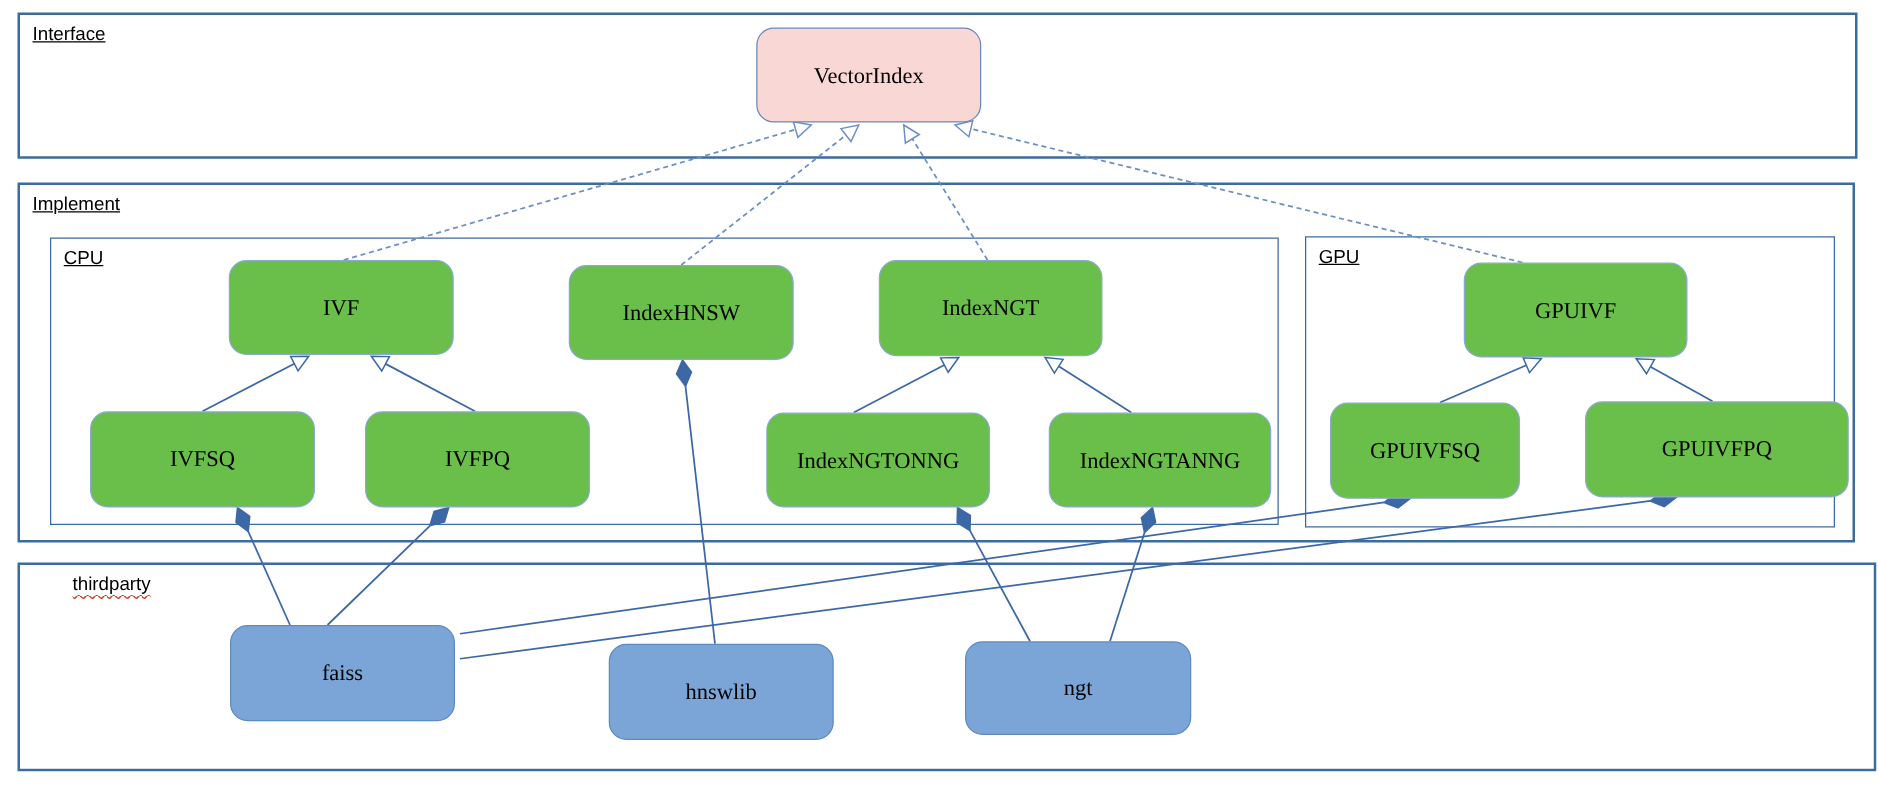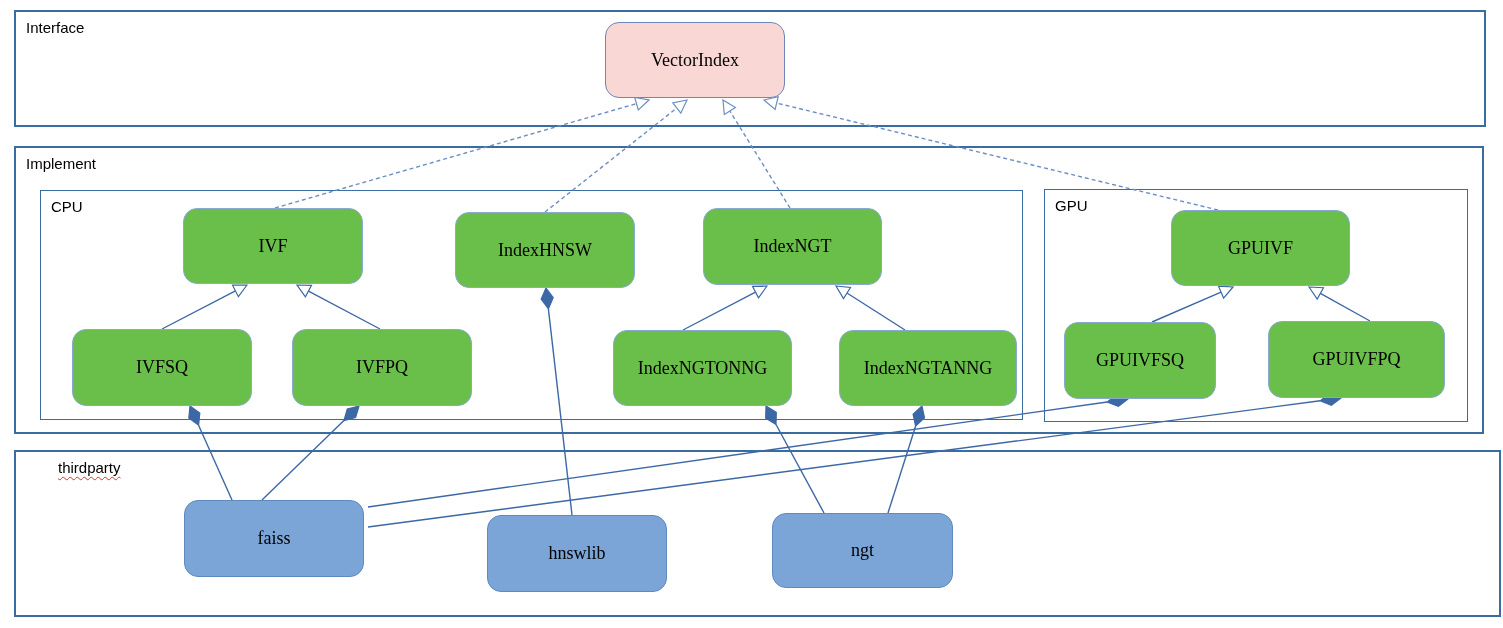--- a/index.html
+++ b/index.html
@@ -13,20 +13,21 @@
   .container{
     position:absolute;
     background:transparent;
     box-sizing:border-box;
   }
   .container .clabel{
     display:inline-block;
     margin:7px 0 0 10px;
     font-size:15px;
     color:#000;
+    text-decoration:underline;
   }
   .clabel.wavy{
     text-decoration:underline wavy #cf3a2a;
     text-decoration-thickness:1px;
     text-underline-offset:3px;
   }
   .node{
     position:absolute;
     box-sizing:border-box;
     border-radius:14px;
@@ -149,21 +150,21 @@
       </div>
       <div class="node" style="left: 613px; top: 330px; width: 179px; height: 76px; background: rgb(106, 190, 74); border: 1.5px solid rgb(138, 169, 209);">
         <span>IndexNGTONNG</span>
       </div>
       <div class="node" style="left: 827px; top: 330px; width: 178px; height: 76px; background: rgb(106, 190, 74); border: 1.5px solid rgb(138, 169, 209); margin-left: 12px;">
         <span>IndexNGTANNG</span>
       </div>
       <div class="node" style="left: 1064px; top: 322px; width: 152px; height: 77px; background: rgb(106, 190, 74); border: 1.5px solid rgb(138, 169, 209);">
         <span>GPUIVFSQ</span>
       </div>
-      <div class="node" style="left: 1268px; top: 321px; width: 177px; height: 77px; background: rgb(106, 190, 74); border: 1.5px solid rgb(138, 169, 209);">
+      <div class="node" style="left: 1268px; top: 321px; width: 211px; height: 77px; background: rgb(106, 190, 74); border: 1.5px solid rgb(138, 169, 209);">
         <span>GPUIVFPQ</span>
       </div>
       <div class="node" style="left: 184px; top: 500px; width: 180px; height: 77px; background: rgb(123, 165, 215); border: 1.5px solid rgb(93, 138, 191);">
         <span>faiss</span>
       </div>
       <div class="node" style="left: 487px; top: 515px; width: 180px; height: 77px; background: rgb(123, 165, 215); border: 1.5px solid rgb(93, 138, 191);">
         <span>hnswlib</span>
       </div>
       <div class="node" style="left: 772px; top: 513px; width: 181px; height: 75px; background: rgb(123, 165, 215); border: 1.5px solid rgb(93, 138, 191);">
         <span>ngt</span>

